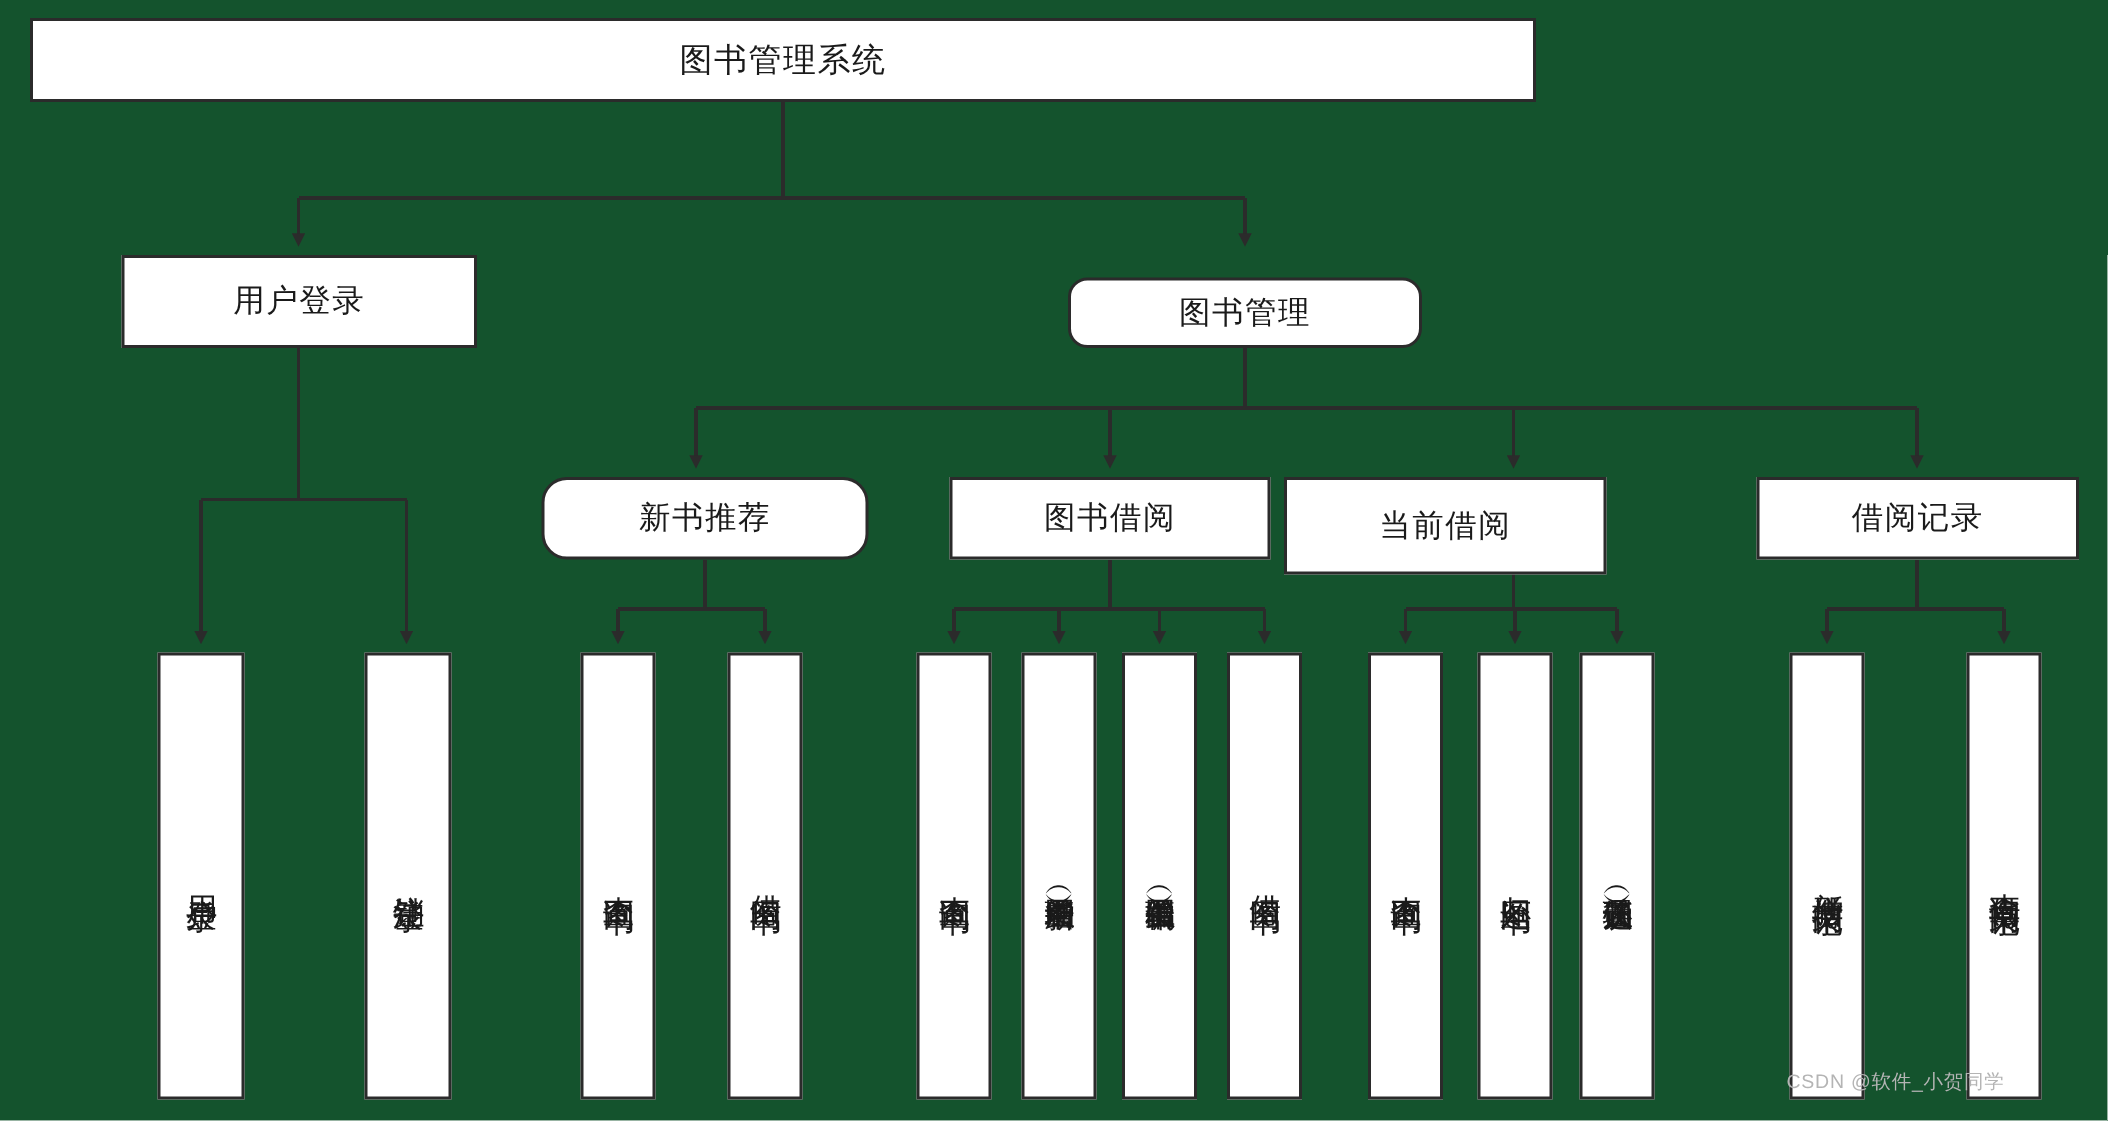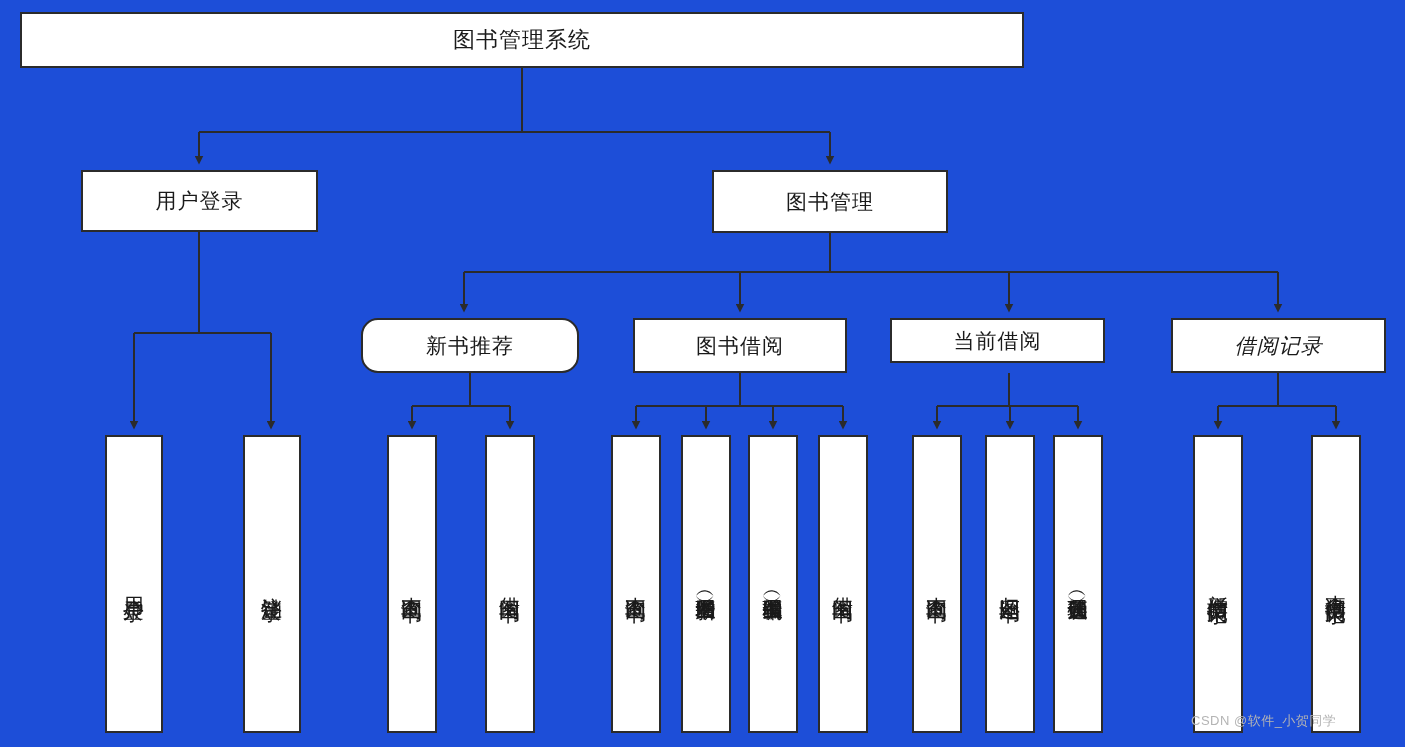--- a/index.html
+++ b/index.html
@@ -8,21 +8,21 @@
     padding: 0;
     background: #ffffff;
   }
   body {
     font-family: "Liberation Sans", "DejaVu Sans", sans-serif;
   }
   #diagram-root {
     position: relative;
     width: 1405px;
     height: 747px;
-    background: #1d4ed8;
+    background: #14532d;
     overflow: hidden;
   }
   svg#tree-svg {
     position: absolute;
     left: 0;
     top: 0;
     width: 1405px;
     height: 747px;
     display: block;
   }
@@ -132,37 +132,37 @@
   </svg>
 
   <div class="node-box root horizontal" style="left:20px; top:12px; width:1004px; height:56px;">
     <span class="node-label">图书管理系统</span>
   </div>
 
   <div class="node-box horizontal" style="left:81px; top:170px; width:237px; height:62px;">
     <span class="node-label">用户登录</span>
   </div>
 
-  <div class="node-box horizontal" style="left:712px; top:170px; width:236px; height:63px;">
+  <div class="node-box horizontal" style="left:712px; top:185px; width:236px; height:47px;border-radius:13px;">
     <span class="node-label">图书管理</span>
   </div>
 
   <div class="node-box horizontal" style="left:361px; top:318px; width:218px; height:55px;border-radius:17px;">
     <span class="node-label">新书推荐</span>
   </div>
 
   <div class="node-box horizontal" style="left:633px; top:318px; width:214px; height:55px;">
     <span class="node-label">图书借阅</span>
   </div>
 
-  <div class="node-box horizontal" style="left:890px; top:318px; width:215px; height:45px;">
+  <div class="node-box horizontal" style="left:856px; top:318px; width:215px; height:65px;">
     <span class="node-label">当前借阅</span>
   </div>
 
-  <div class="node-box horizontal" style="left:1171px; top:318px; width:215px; height:55px;font-style:italic;">
+  <div class="node-box horizontal" style="left:1171px; top:318px; width:215px; height:55px;">
     <span class="node-label">借阅记录</span>
   </div>
 
   <div class="node-box vertical" style="left:105px; top:435px; width:58px; height:298px;">
     <span class="node-label">用户登录</span>
   </div>
 
   <div class="node-box vertical" style="left:243px; top:435px; width:58px; height:298px;">
     <span class="node-label">注销登录</span>
   </div>

